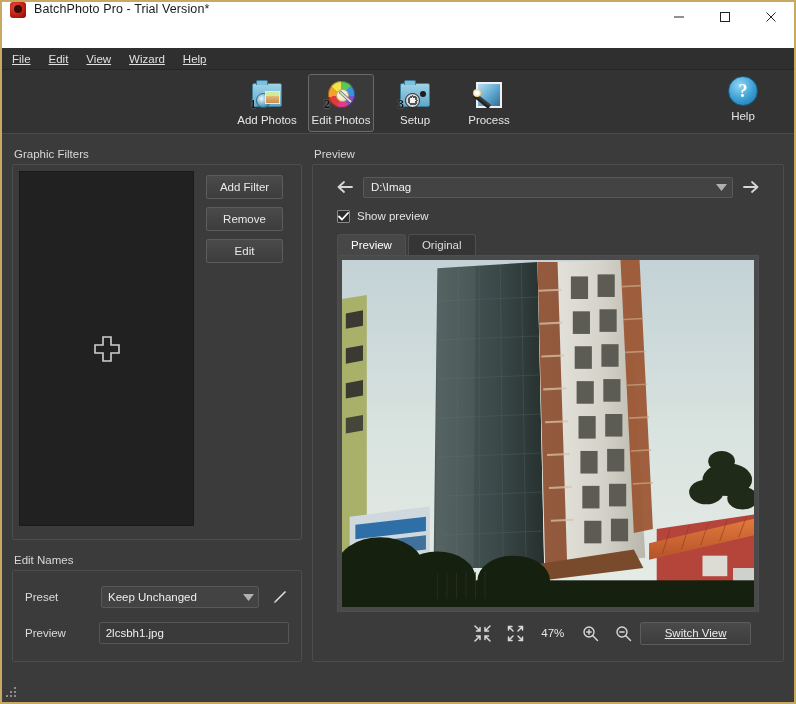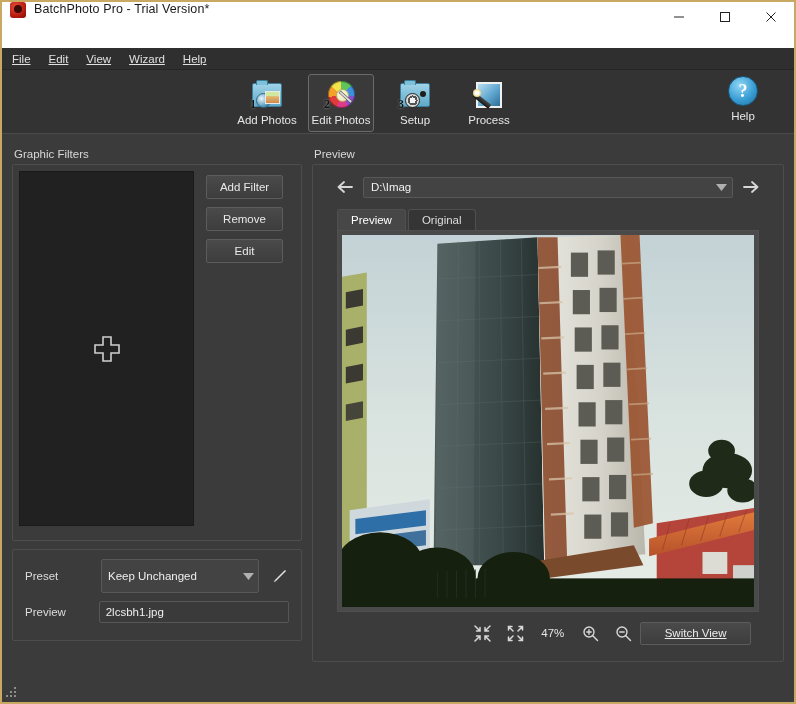--- a/index.html
+++ b/index.html
@@ -215,21 +215,21 @@
     display: flex; align-items: center; justify-content: center;
   }
   .btn-w { width: 77px; }
 
   
   .names-wrap { margin-top: 8px; }
   .names-box { height: 92px; padding: 14px 12px 0 12px; }
   .row { display: flex; align-items: center; height: 24px; margin-bottom: 12px; }
   .row-label { width: 76px; font-size: 11.5px; color: #dcdcdc; }
   .combo {
-    width: 158px; height: 34px; background: #434343;
+    width: 158px; height: 22px; background: #434343;
     border: 1px solid #585858; border-radius: 2px;
     display: flex; align-items: center; padding: 0 4px 0 6px;
     color: #eeeeee; font-size: 11.5px; position: relative;
   }
   .combo .caret { margin-left: auto; }
   .pencil { width: 18px; height: 18px; margin-left: 12px; }
   .textfield {
     width: 196px; height: 22px; background: #3a3a3a;
     border: 1px solid #565656; border-radius: 2px;
     display: flex; align-items: center; padding-left: 6px;
@@ -393,20 +393,21 @@
           </svg>
         </div>
         <div class="filter-btns">
           <div class="btn btn-w">Add Filter</div>
           <div class="btn btn-w">Remove</div>
           <div class="btn btn-w">Edit</div>
         </div>
       </div>
 
       <div class="names-wrap">
+        <div class="group-title">Edit Names</div>
         <div class="group-box names-box">
           <div class="row">
             <div class="row-label">Preset</div>
             <div class="combo">
               <span>Keep Unchanged</span>
               <span class="caret">
                 <svg width="11" height="7" viewBox="0 0 11 7">
                     <path d="M0 0 L11 0 L5.5 7 Z" fill="#b0b0b0"></path>
                   </svg>
               </span>
@@ -443,20 +444,28 @@
                 </svg>
             </span>
           </div>
           <span class="arrow-btn">
             <svg width="16" height="12" viewBox="0 0 16 12">
                 <path d="M9 1 L14.5 6 L9 11 M14.5 6 L1 6" stroke="#d6d6d6" stroke-width="1.8" fill="none" stroke-linecap="round" stroke-linejoin="round"></path>
               </svg>
           </span>
         </div>
 
+        <div class="check-row">
+          <span class="checkbox">
+            <svg width="11" height="9" viewBox="0 0 11 9">
+                <path d="M1 4.5 L4 7.5 L10 1" stroke="#ffffff" stroke-width="1.8" fill="none" stroke-linecap="round" stroke-linejoin="round"></path>
+              </svg>
+          </span>
+          <span class="check-label">Show preview</span>
+        </div>
 
         <div class="tabs">
           <div class="tab active">Preview</div>
           <div class="tab">Original</div>
         </div>
 
         <div class="canvas-wrap">
           <div class="photo">
             <svg width="100%" height="100%" viewBox="0 0 432 338" preserveAspectRatio="none">
               <defs>

